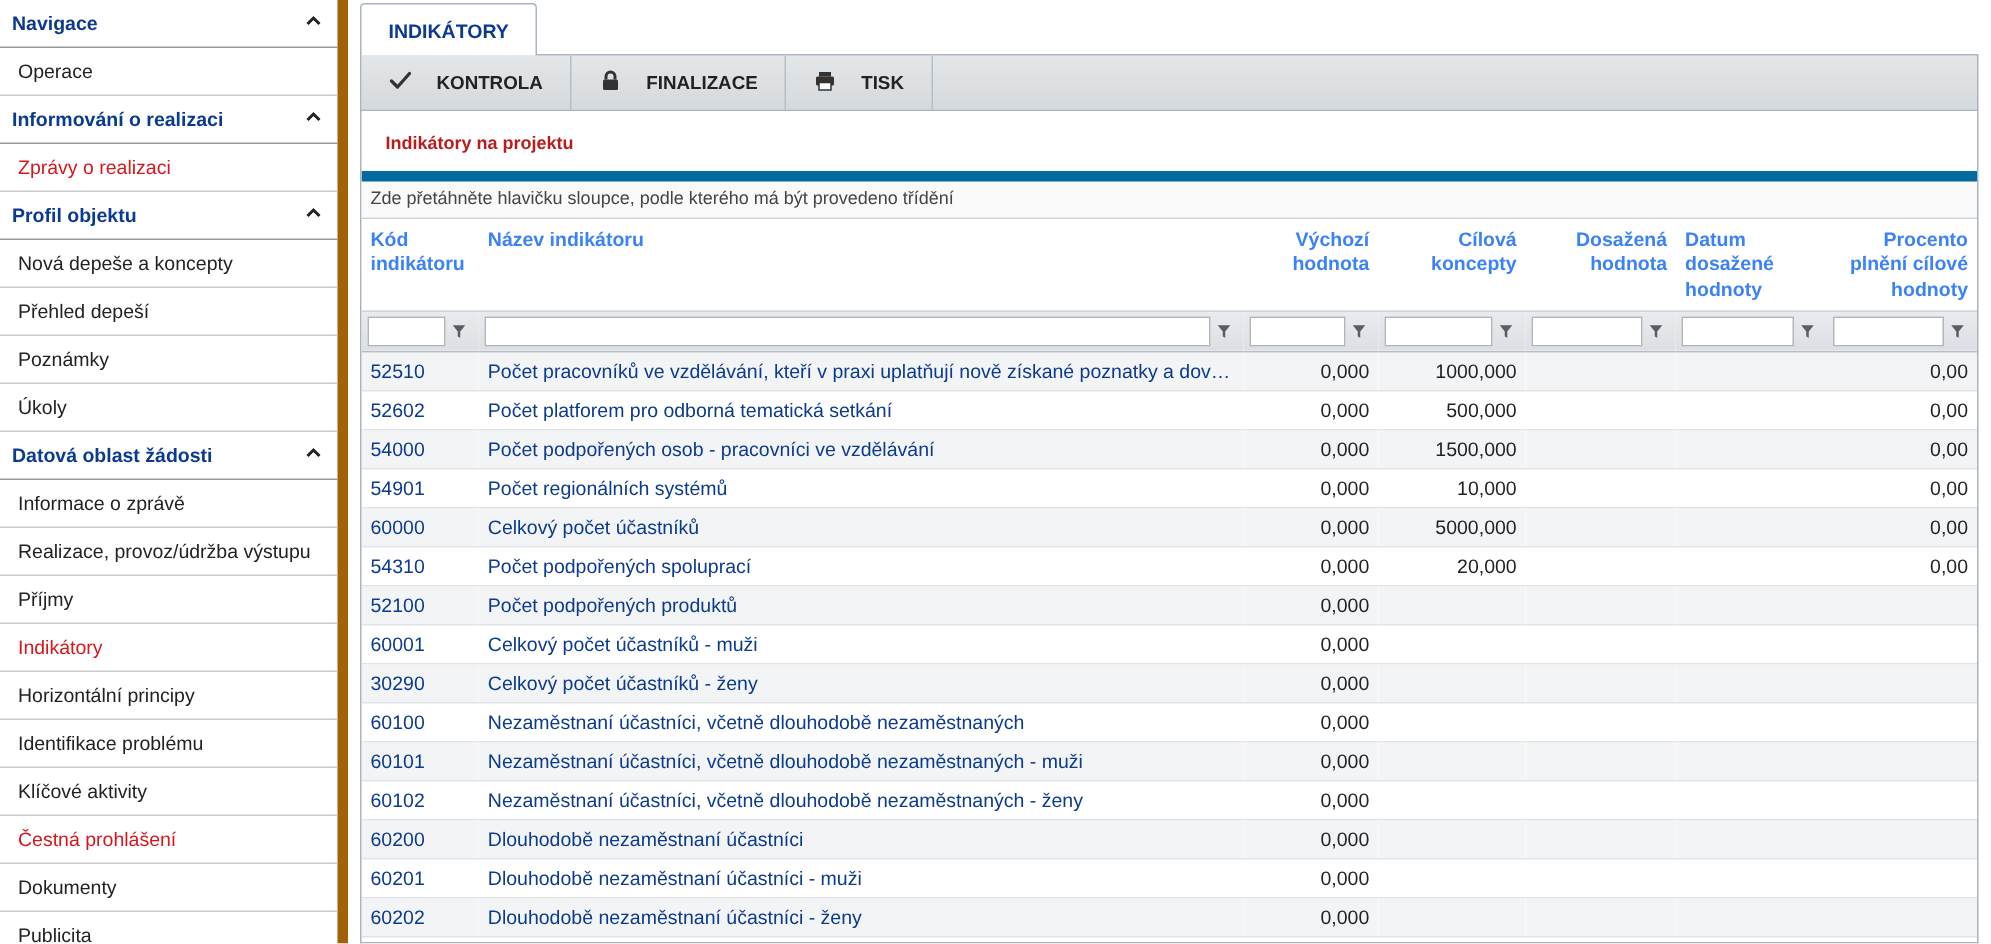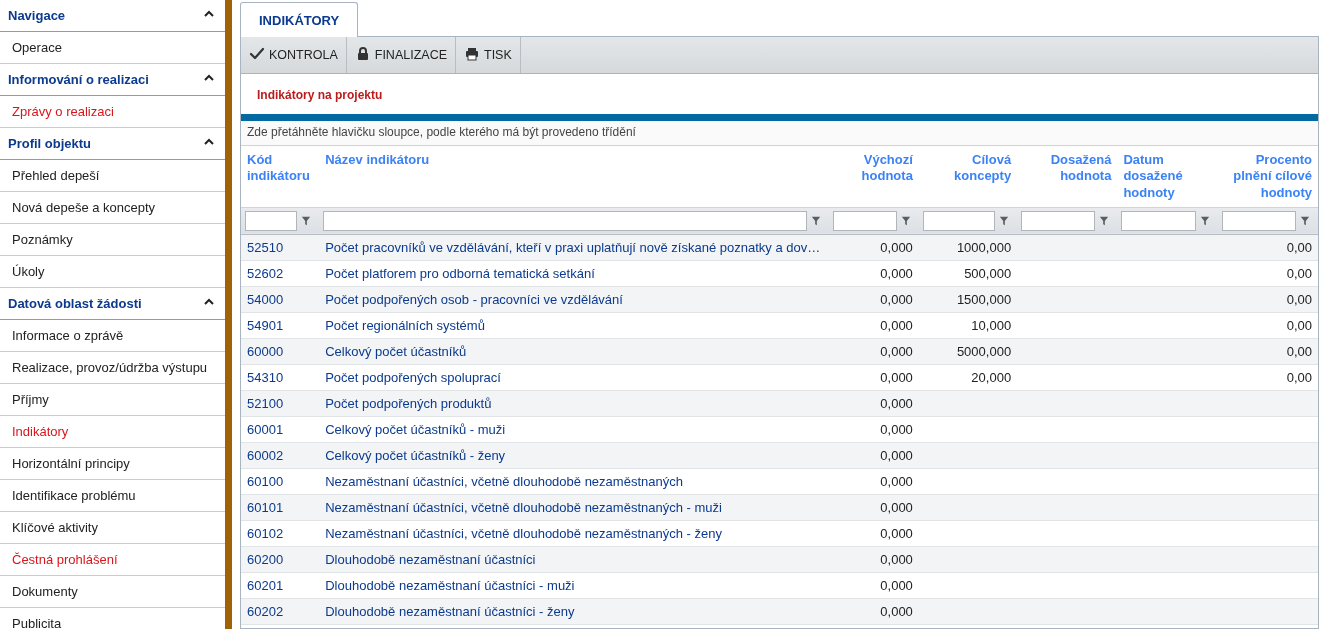--- a/index.html
+++ b/index.html
@@ -70,25 +70,25 @@
   .toolbar {
     background: linear-gradient(#e4e7ea, #d6d9dc);
     border: 1px solid #a8b4c0;
     height: 38px;
     display: flex;
     align-items: stretch;
   }
   .toolbtn {
     display: flex;
     align-items: center;
-    gap: 4px;
-    padding: 0 8px;
+    gap: 16px;
+    padding: 0 18px;
     border-right: 1px solid #b7bdc3;
     color: #222;
-    font-weight: normal;
+    font-weight: bold;
     font-size: 12.5px;
     cursor: pointer;
   }
   .toolbtn svg { width: 16px; height: 16px; }
   .section {
     border: 1px solid #a8b4c0;
     border-top: none;
     flex: 1;
     display: flex;
     flex-direction: column;
@@ -190,22 +190,22 @@
           <path d="M2 8 L6 4 L10 8"></path>
         </svg></span>
     </div>
     <div class="nav-item red">Zprávy o realizaci</div>
     <div class="nav-group-header">
       <span>Profil objektu</span>
       <span><svg class="chev" viewBox="0 0 12 12">
           <path d="M2 8 L6 4 L10 8"></path>
         </svg></span>
     </div>
+    <div class="nav-item">Nová depeše a koncepty</div>
     <div class="nav-item">Přehled depeší</div>
-    <div class="nav-item">Nová depeše a koncepty</div>
     <div class="nav-item">Poznámky</div>
     <div class="nav-item">Úkoly</div>
     <div class="nav-group-header">
       <span>Datová oblast žádosti</span>
       <span><svg class="chev" viewBox="0 0 12 12">
           <path d="M2 8 L6 4 L10 8"></path>
         </svg></span>
     </div>
     <div class="nav-item">Informace o zprávě</div>
     <div class="nav-item">Realizace, provoz/údržba výstupu</div>
@@ -420,21 +420,21 @@
             <tr>
               <td class="link">60001</td>
               <td class="link">Celkový počet účastníků - muži</td>
               <td class="num">0,000</td>
               <td class="num"></td>
               <td class="num"></td>
               <td></td>
               <td class="num"></td>
             </tr>
             <tr>
-              <td class="link">60002</td>
+              <td class="link">30290</td>
               <td class="link">Celkový počet účastníků - ženy</td>
               <td class="num">0,000</td>
               <td class="num"></td>
               <td class="num"></td>
               <td></td>
               <td class="num"></td>
             </tr>
             <tr>
               <td class="link">60100</td>
               <td class="link">Nezaměstnaní účastníci, včetně dlouhodobě nezaměstnaných</td>

